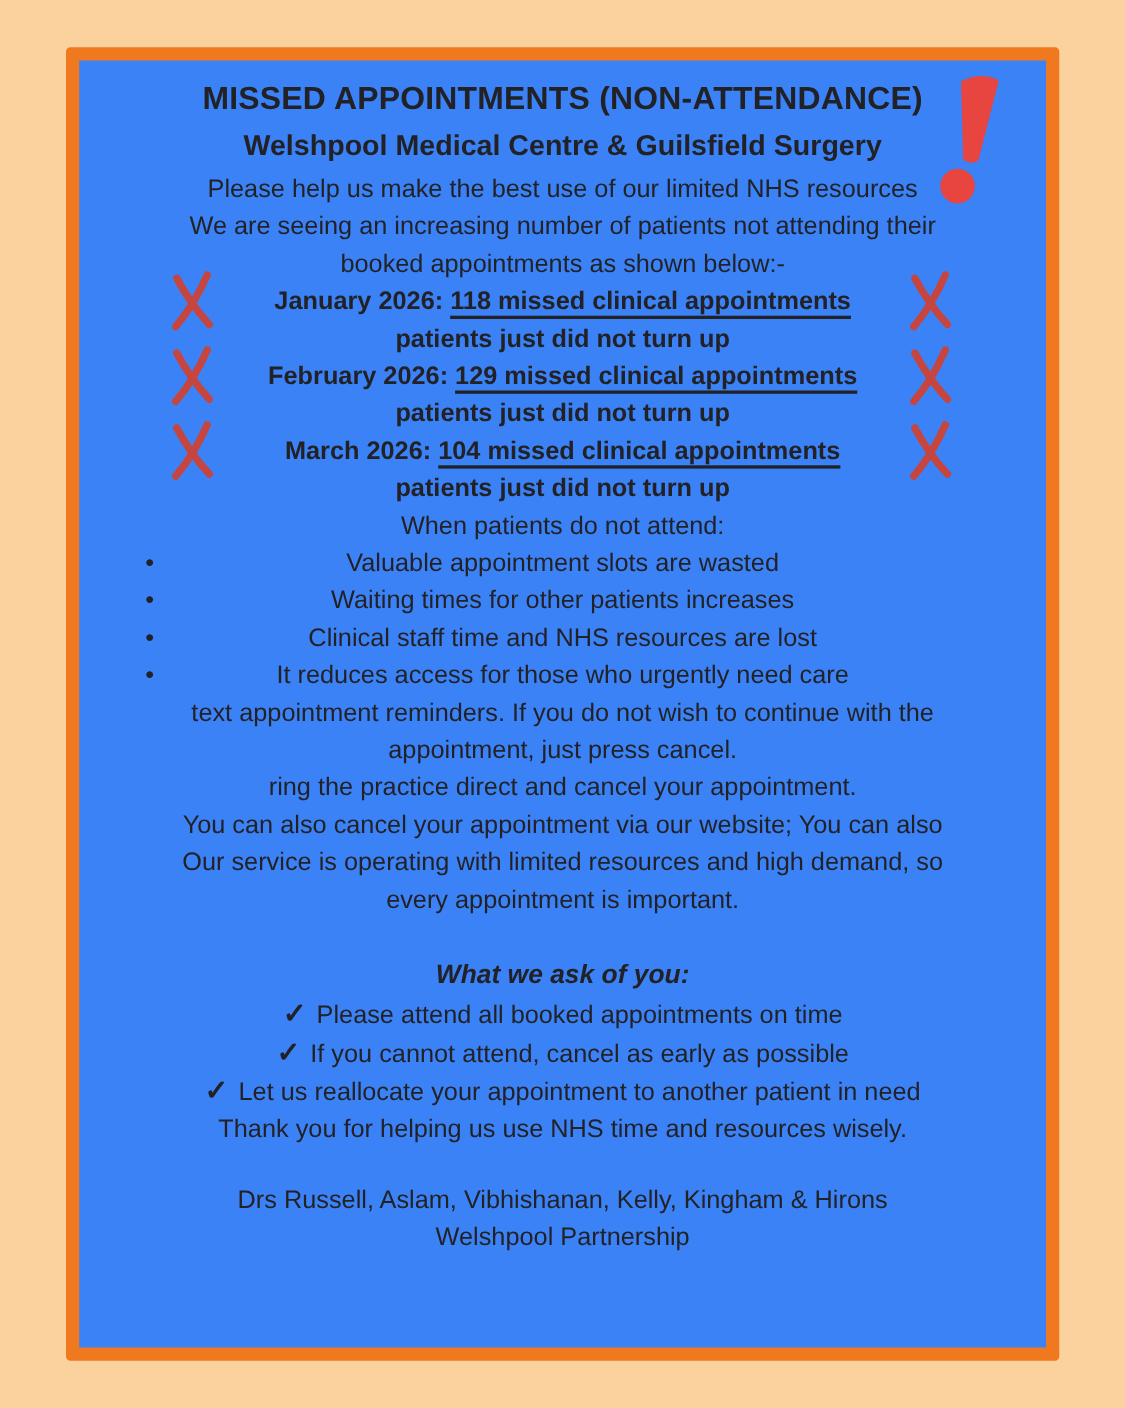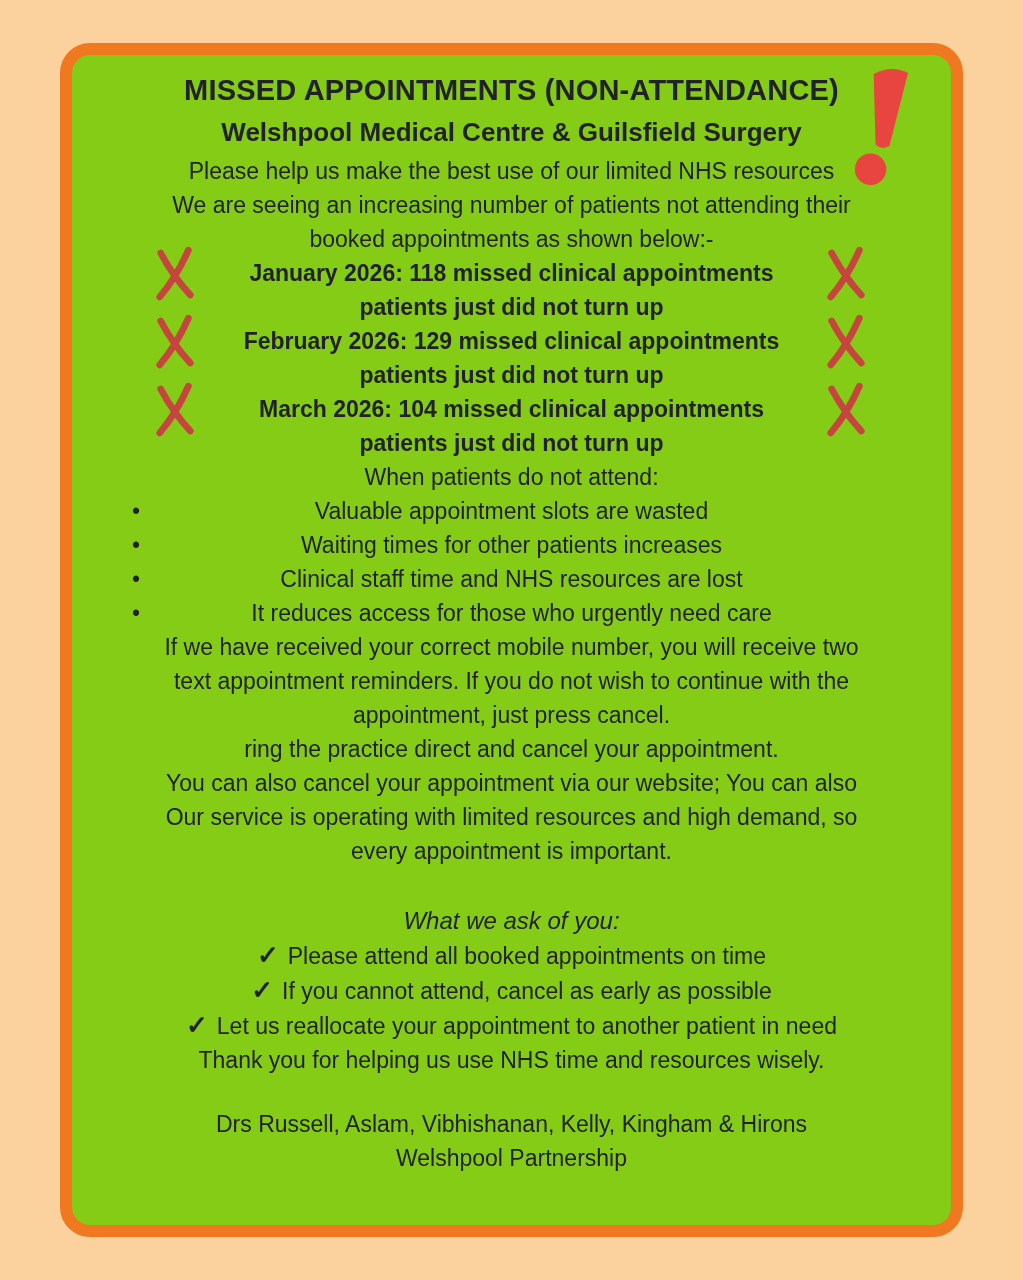--- a/index.html
+++ b/index.html
@@ -9,23 +9,23 @@
     font-family:"Liberation Sans", sans-serif;
     color:#222226;
     position:relative;
     overflow:hidden;
   }
   .frame{
     position:absolute;
     left:60px;top:43px;
     width:903px;height:1194px;
     box-sizing:border-box;
-    background:#84cc16;
+    background:#3b82f6;
     border:12px solid #f0781f;
-    border-radius:30px;
+    border-radius:4px;
   }
   .content{
     position:relative;
     box-sizing:border-box;
     width:100%;height:100%;
     padding:14px 34px 0 34px;
     text-align:center;
   }
   .excl{
     position:absolute;
@@ -53,20 +53,21 @@
   .italic{ }
   .month{
     position:relative;
   }
   .month-line{
     font-size:23px;
     line-height:34px;
     font-weight:700;
   }
   .month-line .stat{
+    text-decoration:underline;
     text-decoration-thickness:2.5px;
     text-underline-offset:6px;
   }
   .month-note{
     font-size:23px;
     line-height:34px;
     font-weight:700;
   }
   .cross{
     position:absolute;
@@ -79,21 +80,21 @@
     font-size:23px;
     line-height:34px;
   }
   .bullet-row .dot{
     position:absolute;
     left:26px;top:0;
     font-size:23px;
   }
   .ask-heading{
     margin-top:36px;
-    font-weight:400;
+    font-weight:700;
     font-style:italic;
     font-size:24px;
   }
   .ask .check{
     font-weight:700;
     font-size:26px;
     margin-right:9px;
   }
   .sig{ margin-top:30px; }
 </style>
@@ -171,21 +172,20 @@
     </div>
     <div class="bullet-row">
       <span class="dot">•</span>
       <span>Clinical staff time and NHS resources are lost</span>
     </div>
     <div class="bullet-row">
       <span class="dot">•</span>
       <span>It reduces access for those who urgently need care</span>
     </div>
 
-    <div class="line">If we have received your correct mobile number, you will receive two</div>
     <div class="line">text appointment reminders. If you do not wish to continue with the</div>
     <div class="line">appointment, just press cancel.</div>
     <div class="line">ring the practice direct and cancel your appointment.</div>
     <div class="line">You can also cancel your appointment via our website; You can also</div>
     <div class="line">Our service is operating with limited resources and high demand, so</div>
     <div class="line">every appointment is important.</div>
 
     <div class="line ask-heading">What we ask of you:</div>
 
     <div class="line ask">

